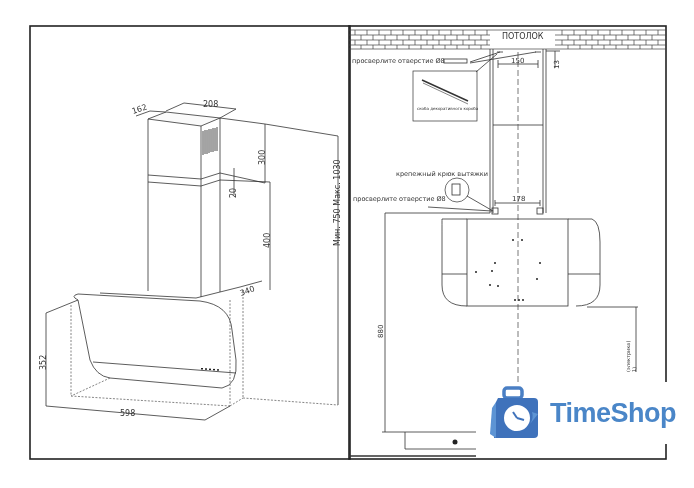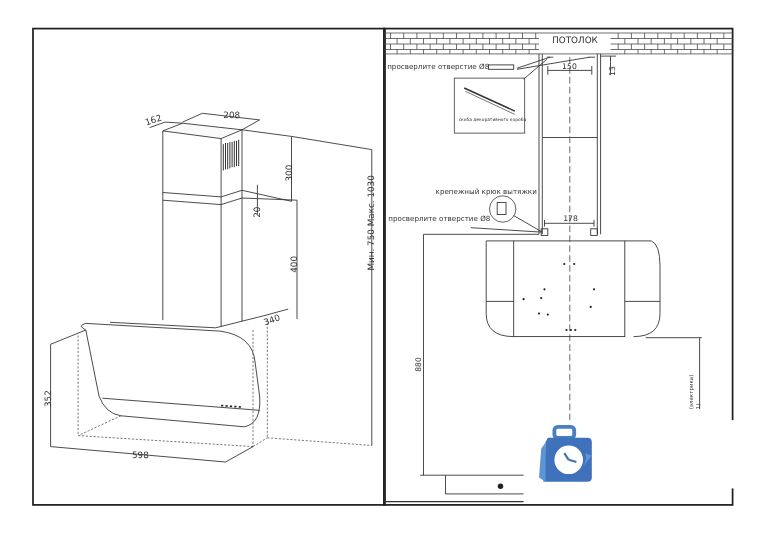--- a/index.html
+++ b/index.html
@@ -207,13 +207,14 @@
     <svg width="58" height="58" viewBox="0 0 58 58">
       <rect x="14" y="4" width="18" height="10" rx="3" fill="none" stroke="#4a7fc4" stroke-width="3.5"></rect>
       <path d="M6,18 L8,14 L44,14 Q48,14 48,18 L48,50 Q48,54 44,54 L4,54 Z" fill="#3f72bb"></path>
       <path d="M2,24 L6,18 L6,54 L0,50 Z" fill="#5d94d4"></path>
       <circle cx="27" cy="34" r="14" fill="#ffffff" stroke="#3f72bb" stroke-width="2"></circle>
       <line x1="27" y1="34" x2="23" y2="28" stroke="#3f72bb" stroke-width="2"></line>
       <line x1="27" y1="34" x2="34" y2="36" stroke="#3f72bb" stroke-width="2"></line>
       <path d="M40,40 Q44,34 42,28 L48,30 Z" fill="#5d94d4"></path>
     </svg>
   </div>
+  <div class="logo-text">TimeShop</div>
 </div>
 
 </body></html>

